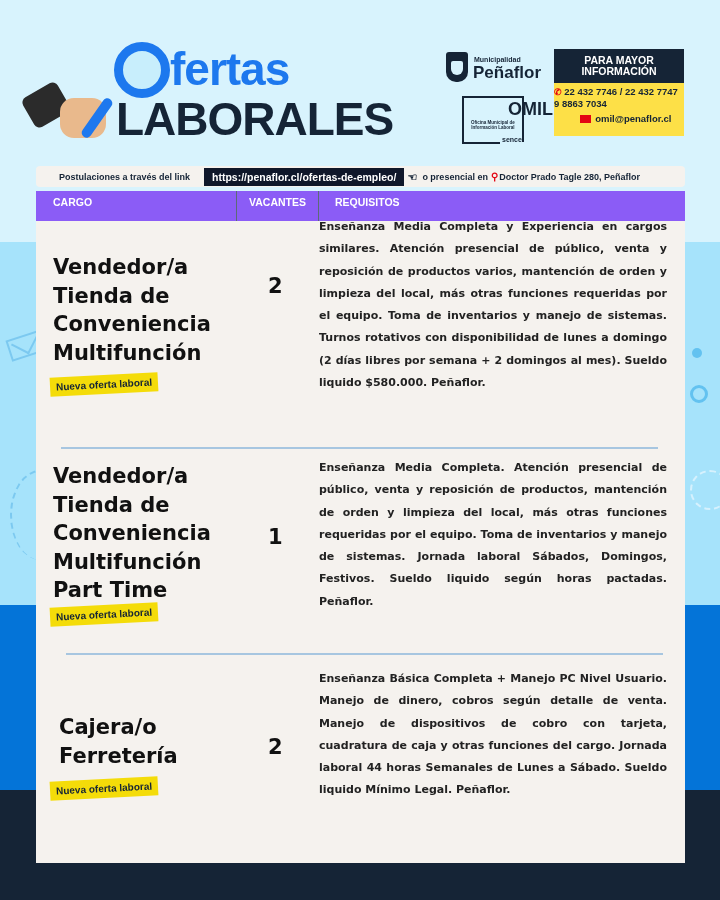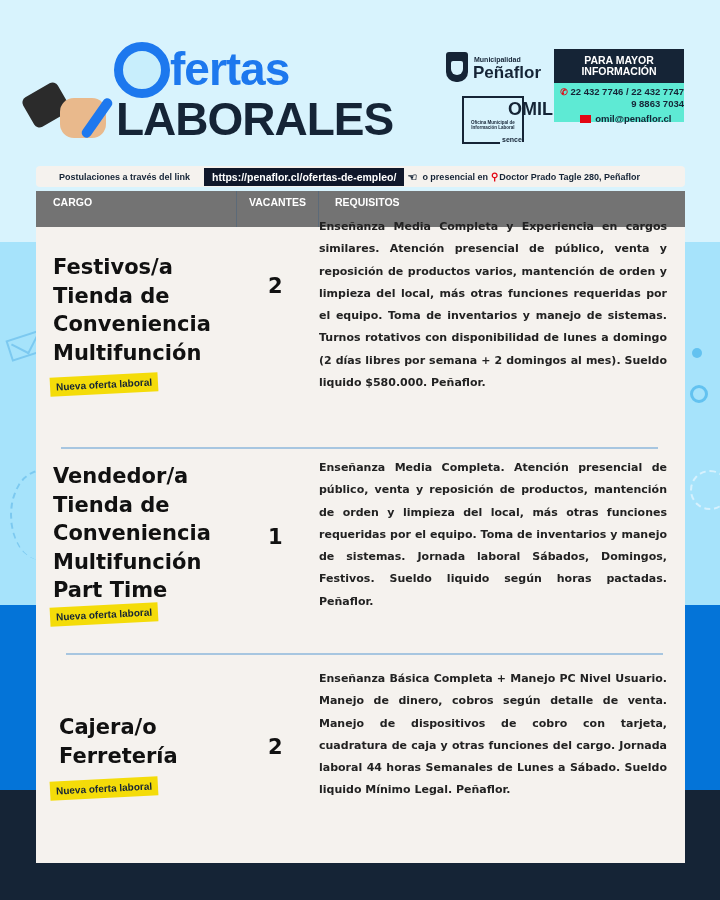--- a/index.html
+++ b/index.html
@@ -34,38 +34,38 @@
   .shield::after { content: ""; position: absolute; left: 5px; top: 9px; width: 12px; height: 14px; background: #d8f3fd; border-radius: 2px 2px 6px 6px; }
   .muni-small { position: absolute; left: 28px; top: 4px; font-size: 7px; font-weight: bold; color: #152436; }
   .muni-big { position: absolute; left: 27px; top: 12px; font-size: 17px; font-weight: bold; color: #152436; line-height: 1; }
 
   .omil { position: absolute; left: 462px; top: 96px; width: 62px; height: 46px; border: 2px solid #152436; border-bottom: none; }
   .omil-title { position: absolute; left: 0; top: 2px; width: 58px; text-align: center; font-size: 18px; font-weight: bold; color: #152436; line-height: 1; padding-left: 44px; }
   .omil-sub { position: absolute; left: 0; top: 22px; width: 58px; text-align: center; font-size: 4.5px; font-weight: bold; color: #152436; line-height: 1.2; }
   .omil-line { position: absolute; left: 462px; top: 142px; width: 38px; height: 2px; background: #152436; }
   .sence { position: absolute; left: 502px; top: 136px; font-size: 7px; font-weight: bold; color: #152436; }
 
-  .info { position: absolute; left: 554px; top: 49px; width: 130px; height: 73px; background: #5eead4; }
+  .info { position: absolute; left: 554px; top: 49px; width: 130px; height: 87px; background: #fde047; }
   .info-head { height: 34px; background: #152436; color: #ffffff; text-align: center; font-weight: bold; font-size: 10.5px; line-height: 11px; padding-top: 6px; }
-  .info-phone { font-size: 9.5px; font-weight: bold; color: #152436; text-align: right; line-height: 12px; margin-top: 3px; }
+  .info-phone { font-size: 9.5px; font-weight: bold; color: #152436; text-align: left; line-height: 12px; margin-top: 3px; }
   .phone-icon { color: #e30613; font-size: 9px; }
   .info-mail { font-size: 9.5px; font-weight: bold; color: #152436; text-align: center; margin-top: 3px; padding-left: 13px; }
   .mail-icon { display: inline-block; width: 11px; height: 8px; background: #e30613; vertical-align: middle; margin-right: 2px; }
 
   
   .linkbar { position: absolute; left: 36px; top: 166px; width: 649px; height: 21px; background: #f5f2ee; border-radius: 4px; display: flex; align-items: center; font-size: 9px; font-weight: bold; color: #152436; }
   .lb-label { margin-left: 23px; width: 145px; }
   .lb-url { background: #0f172a; color: #ffffff; padding: 3px 8px; font-size: 10.5px; margin-left: 0; }
   .cursor-icon { display: inline-block; width: 12px; height: 12px; margin: 0 3px; font-size: 11px; color: #152436; }
   .lb-or { margin-right: 3px; }
   .pin-icon { color: #e30613; font-size: 10px; margin-right: 1px; }
 
   
   .table { position: absolute; left: 36px; top: 191px; width: 649px; height: 672px; background: #f5f2ee; }
-  .thead { position: absolute; left: 0; top: 0; width: 649px; height: 36px; background: #737373; display: flex; }
+  .thead { position: absolute; left: 0; top: 0; width: 649px; height: 30px; background: #8b5cf6; display: flex; }
   .th { color: #ffffff; font-weight: bold; font-size: 10.5px; line-height: 22px; }
   .th-cargo { width: 201px; padding-left: 17px; border-right: 1px solid #5c6a78; }
   .th-vac { width: 82px; text-align: center; border-right: 1px solid #5c6a78; }
   .th-req { padding-left: 16px; }
 
   .row { position: absolute; left: 0; width: 649px; }
   .cargo { position: absolute; left: 17px; font-family: "DejaVu Sans", sans-serif; font-weight: bold; font-size: 21px; line-height: 28.5px; color: #111111; }
   .badge { position: absolute; left: 14px; background: #f4dc09; color: #152436; font-weight: bold; font-size: 10px; padding: 4px 6px; transform: rotate(-3deg); }
   .vac { position: absolute; left: 232px; font-family: "DejaVu Sans", sans-serif; font-weight: bold; font-size: 21px; color: #111111; }
   .req { position: absolute; left: 283px; width: 348px; font-family: "DejaVu Sans", sans-serif; font-weight: bold; font-size: 11px; line-height: 22.3px; color: #222222; text-align: justify; }
@@ -132,21 +132,21 @@
 </div>
 
 <div class="table">
   <div class="thead">
     <div class="th th-cargo">CARGO</div>
     <div class="th th-vac">VACANTES</div>
     <div class="th th-req">REQUISITOS</div>
   </div>
 
   <div class="row" style="top:22px;height:225px;">
-    <div class="cargo" style="top:40px;width:190px;">Festivos/a Tienda de Conveniencia Multifunción</div>
+    <div class="cargo" style="top:40px;width:190px;">Vendedor/a Tienda de Conveniencia Multifunción</div>
     <div class="badge" style="top:162px;">Nueva oferta laboral</div>
     <div class="vac" style="top:61px;">2</div>
     <div class="req" style="top:3px;">Enseñanza Media Completa y Experiencia en cargos similares. Atención presencial de público, venta y reposición de productos varios, mantención de orden y limpieza del local, más otras funciones requeridas por el equipo. Toma de inventarios y manejo de sistemas. Turnos rotativos con disponibilidad de lunes a domingo (2 días libres por semana + 2 domingos al mes). Sueldo liquido $580.000. Peñaflor.</div>
   </div>
   <div class="divider" style="top:256px;left:25px;width:597px;"></div>
 
   <div class="row" style="top:258px;height:196px;">
     <div class="cargo" style="top:13px;width:190px;">Vendedor/a Tienda de Conveniencia Multifunción Part Time</div>
     <div class="badge" style="top:156px;">Nueva oferta laboral</div>
     <div class="vac" style="top:76px;">1</div>

